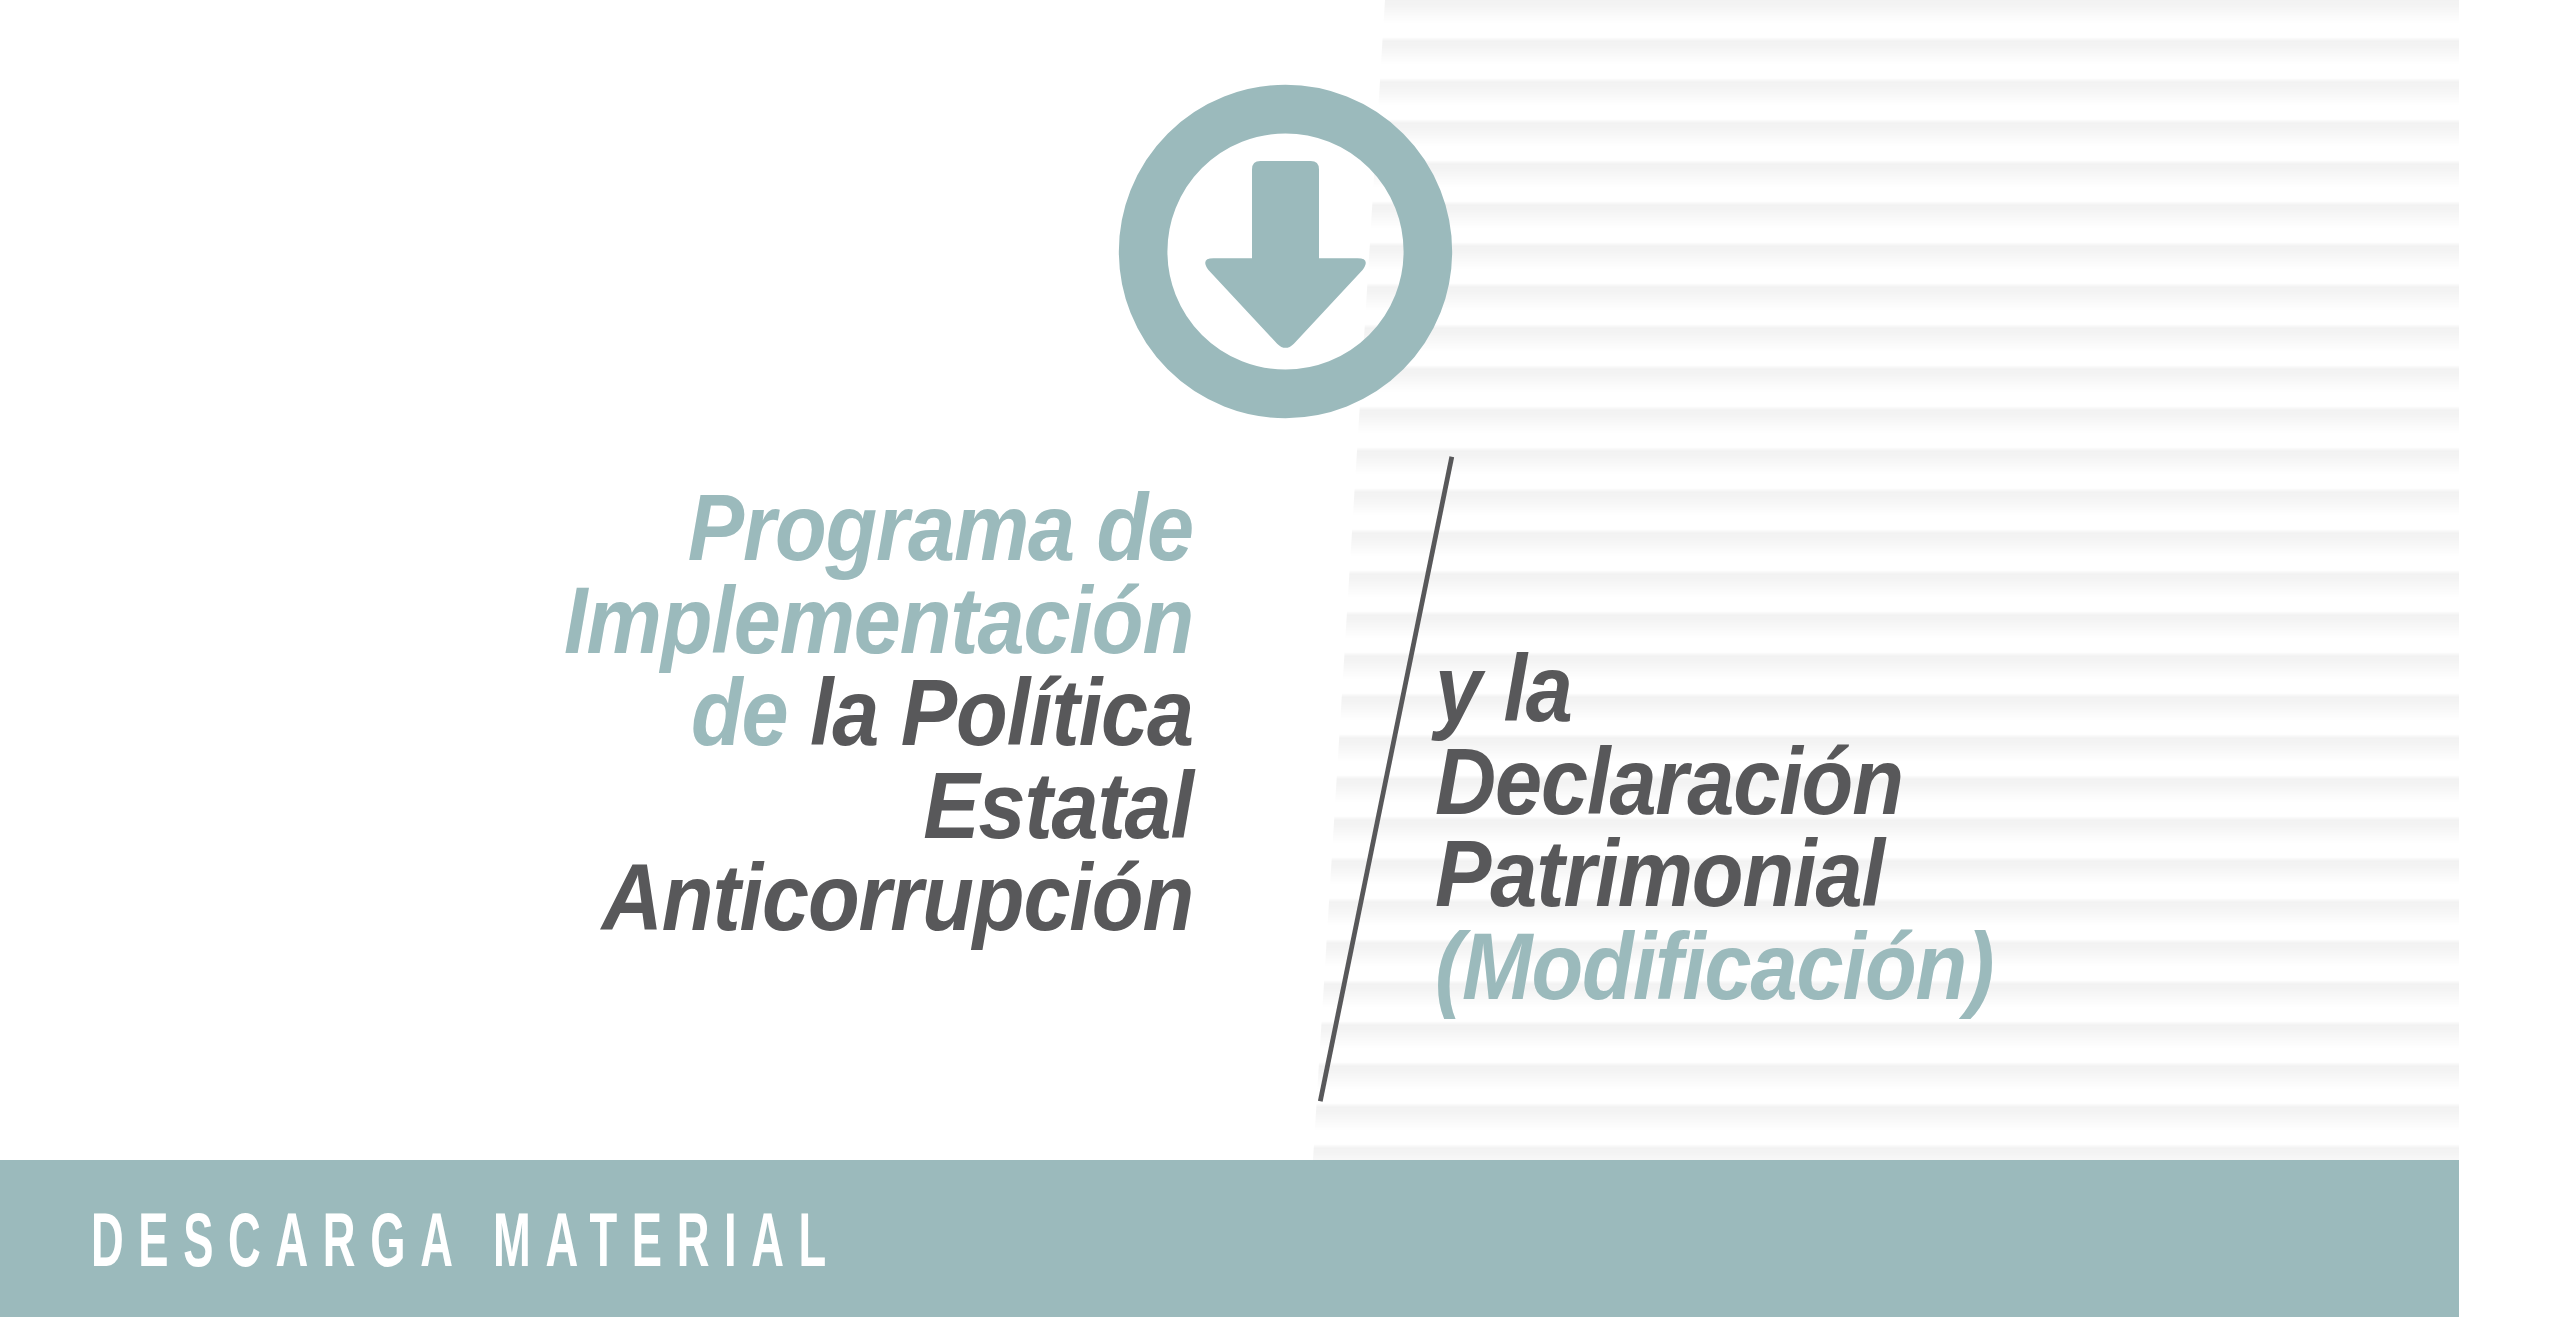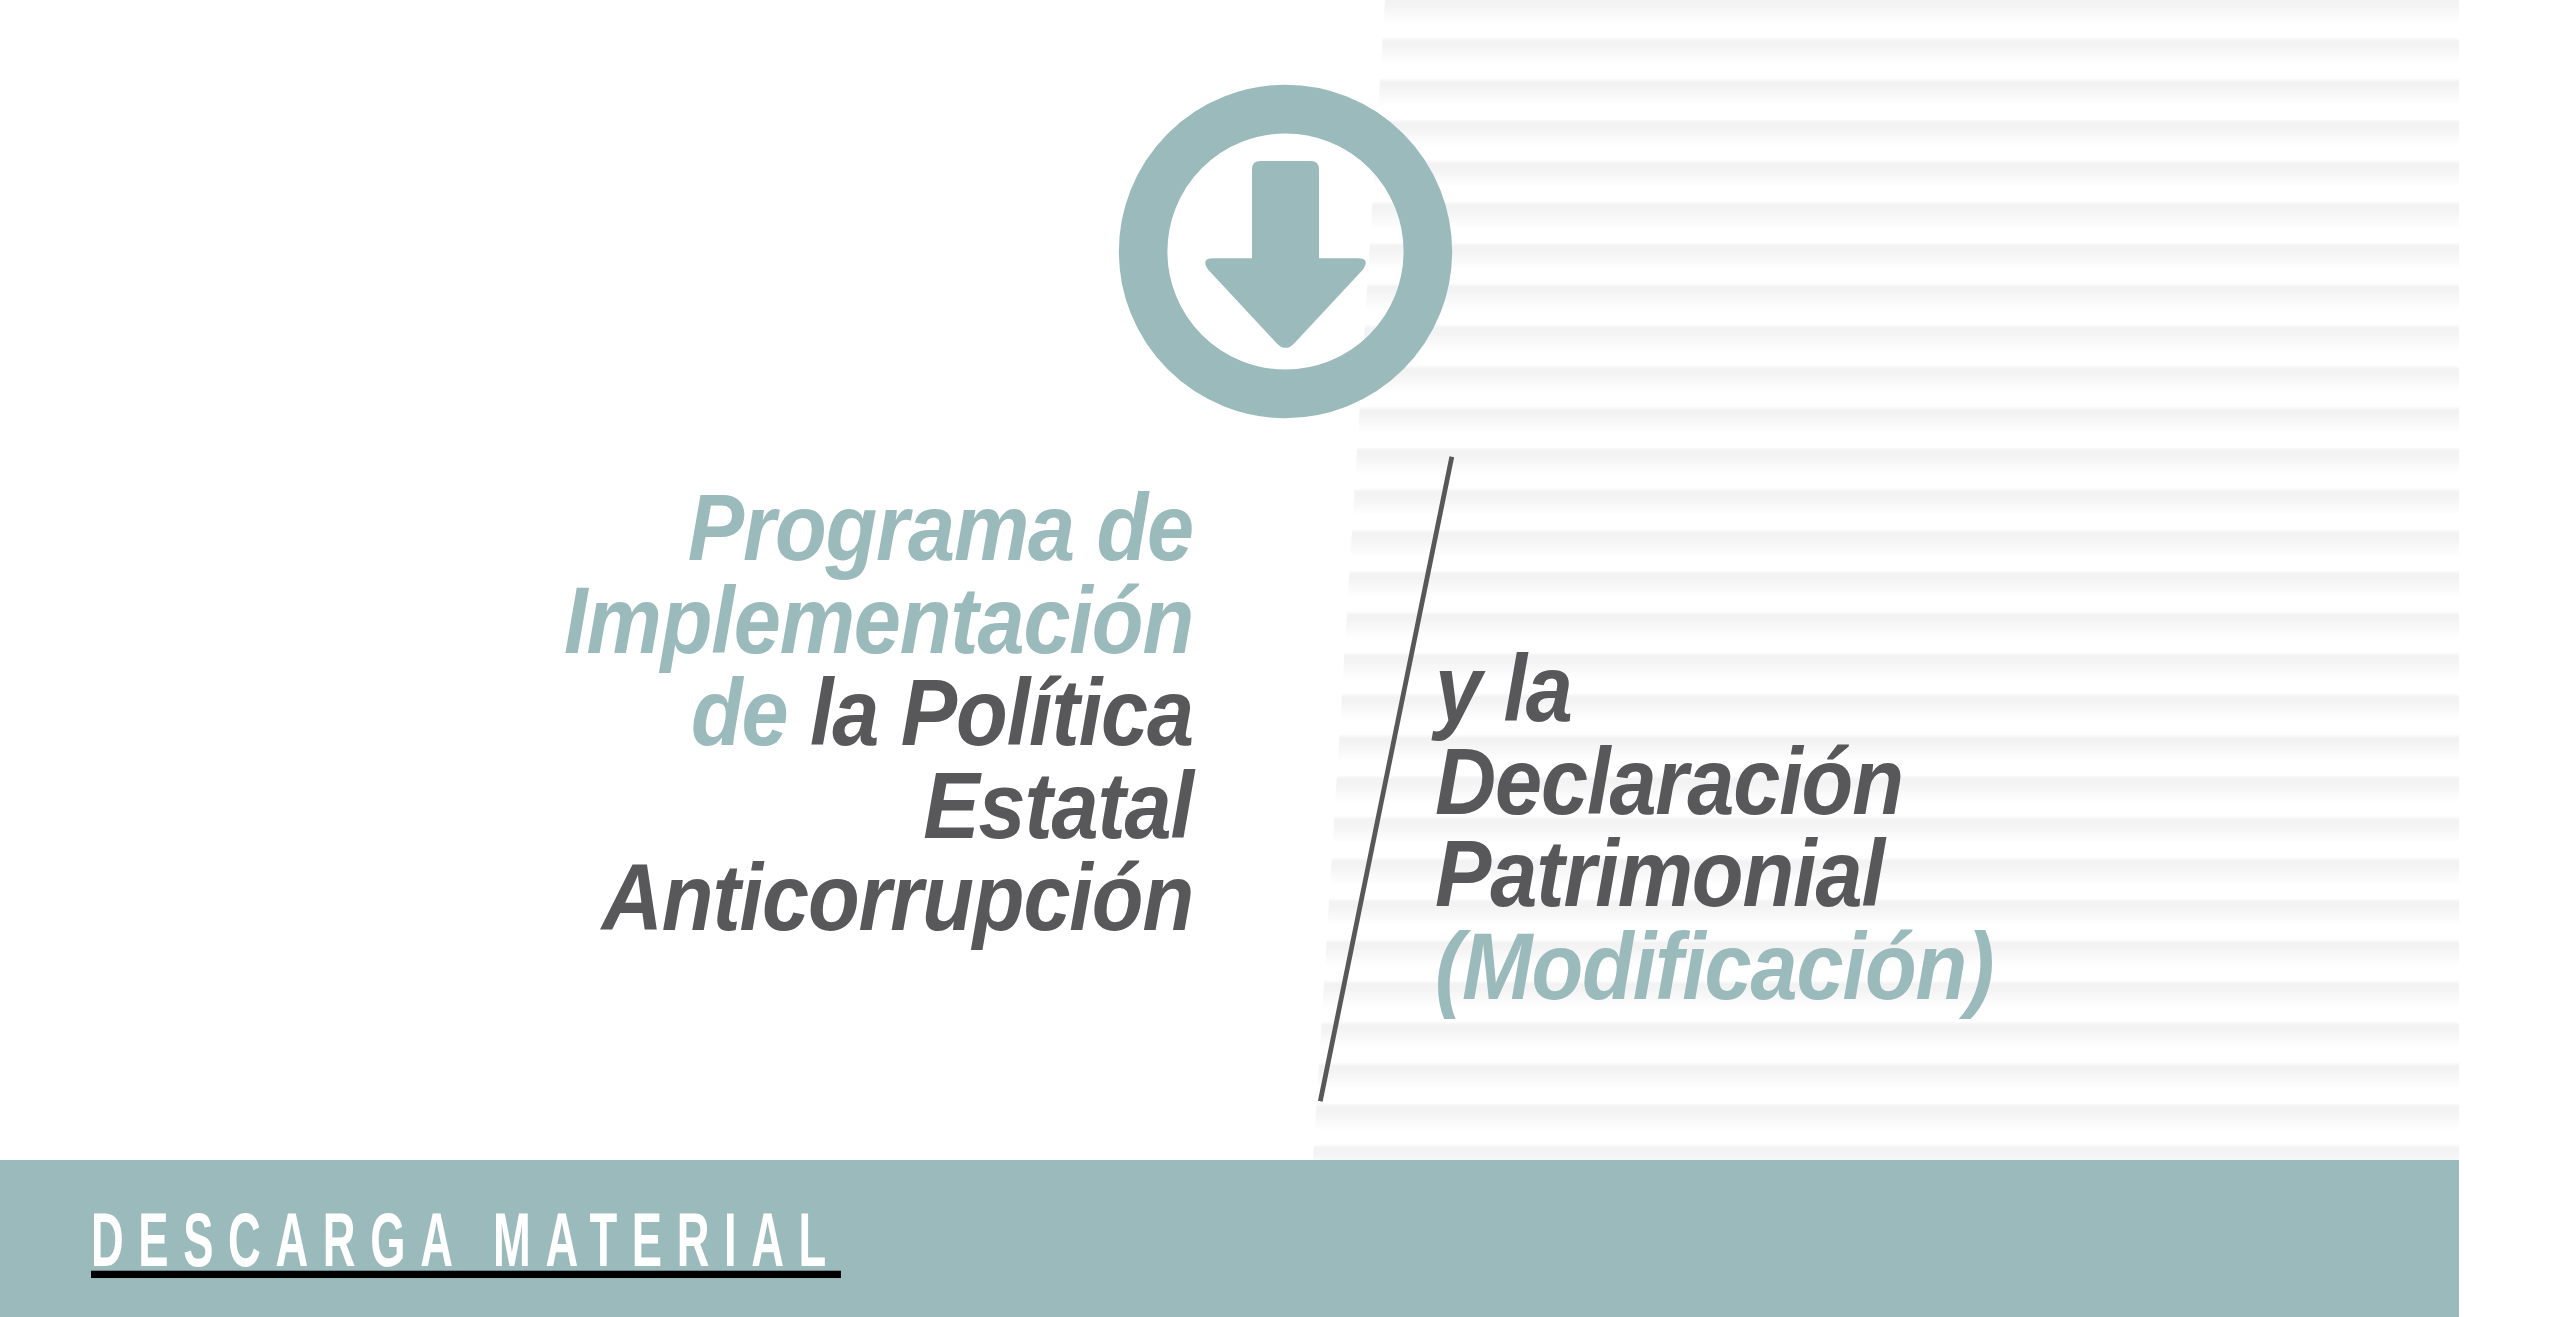--- a/index.html
+++ b/index.html
@@ -112,21 +112,20 @@
   
   .bottom-bar {
     position: absolute;
     left: 0;
     top: 1160px;
     width: 2576px;
     height: 157px;
     background: #9bbabc;
     display: flex;
     align-items: center;
-    text-decoration: underline;
   }
   .bottom-bar .cta {
     margin-left: 91px;
     color: #ffffff;
     font-family: "Liberation Sans", sans-serif;
     font-weight: bold;
     font-style: normal;
     font-size: 63px;
     letter-spacing: 20.3px;
     transform: scaleX(0.72) scaleY(1.22);

